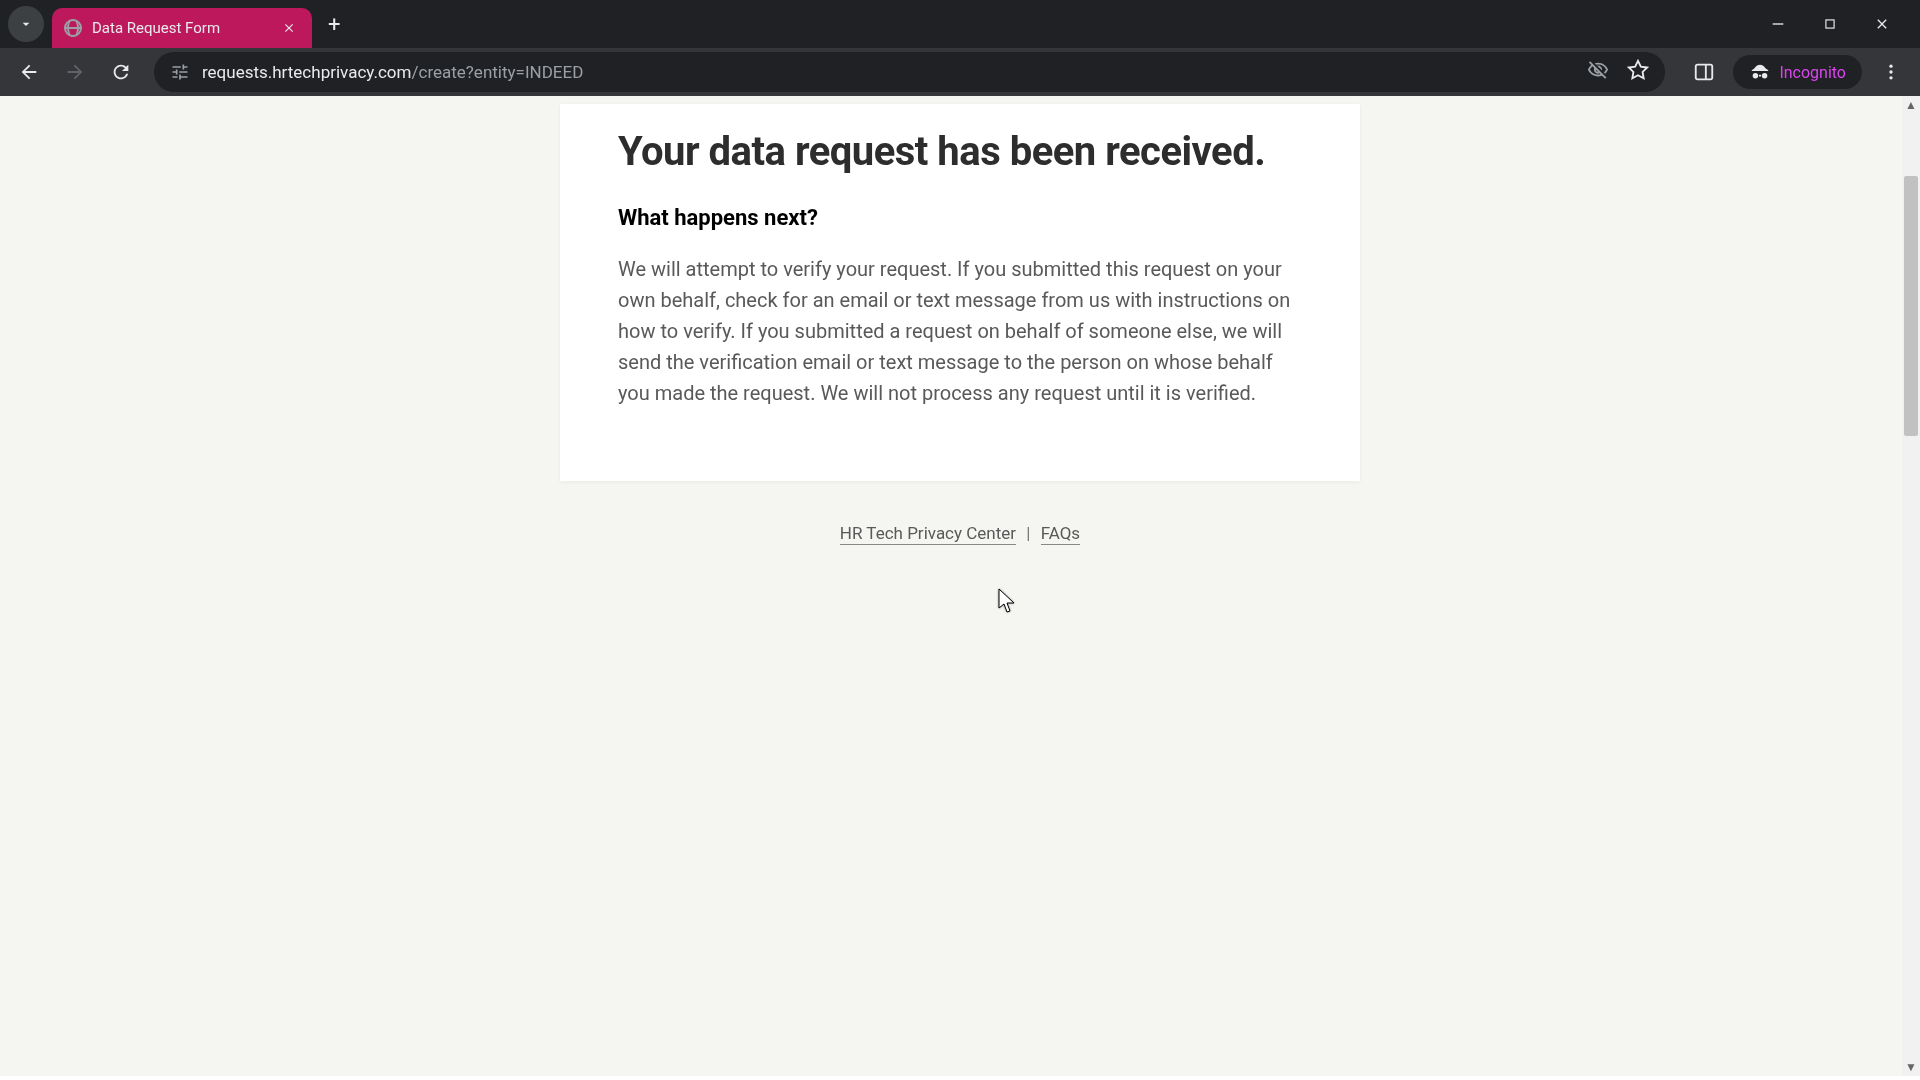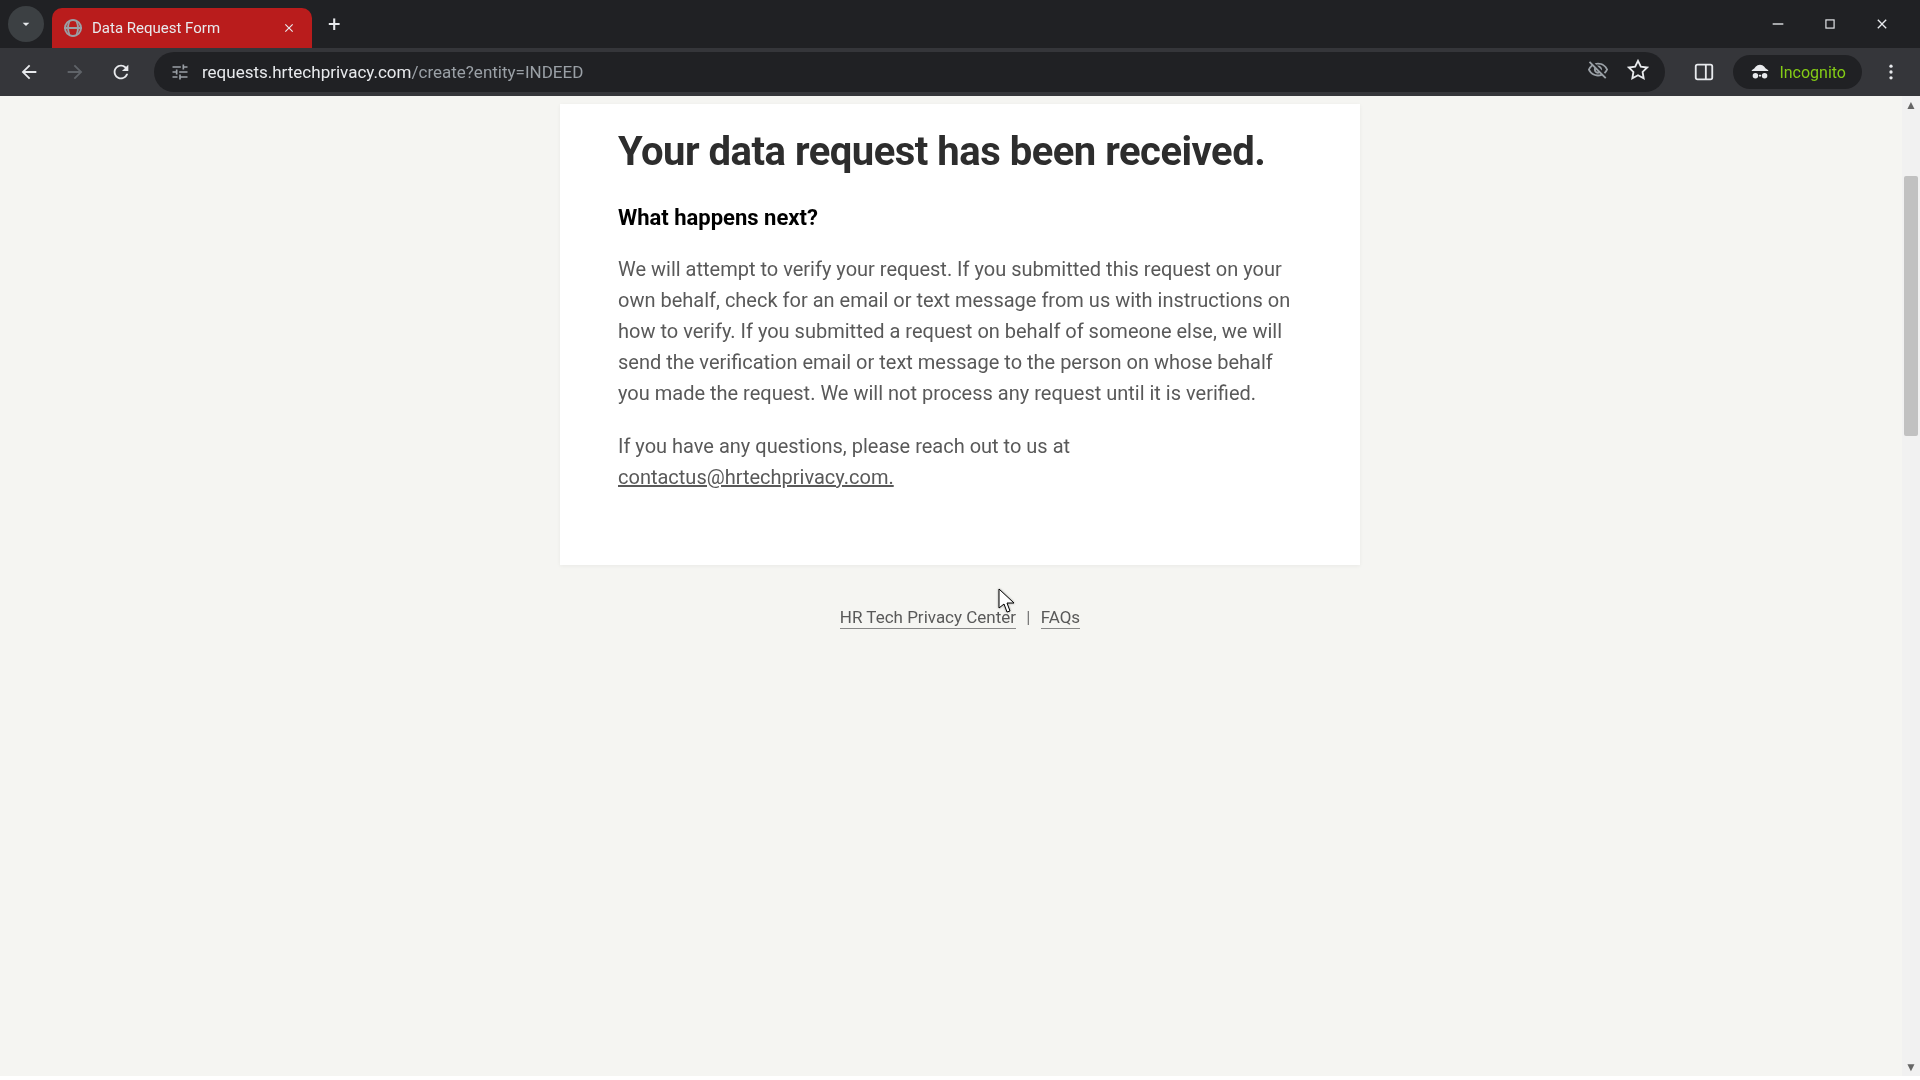--- a/index.html
+++ b/index.html
@@ -2,21 +2,21 @@
 <html><head>
 <meta charset="utf-8">
 <style>
   * { margin: 0; padding: 0; box-sizing: border-box; }
   html, body { width: 1920px; height: 1080px; overflow: hidden; font-family: -apple-system, BlinkMacSystemFont, "Segoe UI", Roboto, Arial, sans-serif; }
   
   
   .browser-chrome { background: #202124; width: 100%; }
   .tab-bar { display: flex; align-items: center; height: 48px; padding: 0 8px; gap: 4px; }
   .tab-dropdown { width: 36px; height: 36px; border-radius: 50%; background: #3c4043; display: flex; align-items: center; justify-content: center; margin-right: 4px; }
-  .tab { display: flex; align-items: center; background: #b91c1c; border-radius: 10px 10px 0 0; height: 40px; padding: 0 12px; min-width: 260px; gap: 10px; margin-top: 8px; }
+  .tab { display: flex; align-items: center; background: #be185d; border-radius: 10px 10px 0 0; height: 40px; padding: 0 12px; min-width: 260px; gap: 10px; margin-top: 8px; }
   .tab .favicon { width: 18px; height: 18px; border-radius: 50%; border: 2px solid #9aa0a6; flex-shrink: 0; position: relative; }
   .tab .favicon::before { content:""; position:absolute; left:-2px; right:-2px; top:50%; height:2px; background:#9aa0a6; transform:translateY(-50%);}
   .tab .favicon::after { content:""; position:absolute; top:-2px; bottom:-2px; left:50%; width:8px; border-left:2px solid #9aa0a6; border-right:2px solid #9aa0a6; border-radius:50%; transform:translateX(-50%);}
   .tab-title { color: #e8eaed; font-size: 15px; white-space: nowrap; overflow: hidden; text-overflow: ellipsis; flex: 1; }
   .tab-close { color: #e8eaed; font-size: 18px; padding: 2px 4px; }
   .new-tab { color: #e8eaed; font-size: 22px; padding: 0 12px; }
   .window-controls { margin-left: auto; display: flex; gap: 24px; padding-right: 16px; color: #e8eaed; }
   .win-btn { width: 28px; height: 28px; display:flex; align-items:center; justify-content:center; }
 
   .toolbar { display: flex; align-items: center; height: 48px; padding: 0 10px; gap: 8px; background: #35363a; justify-content: flex-end; }
@@ -24,21 +24,21 @@
   .nav-btn.disabled { color:#5f6368; }
   .nav-btn svg { width: 22px; height: 22px; }
   .address-bar { flex: 1; display:flex; align-items:center; background:#202124; border-radius: 24px; height: 40px; padding: 0 16px; gap: 12px; margin: 0 6px; }
   .site-info { display:flex; align-items:center; color:#9aa0a6; }
   .site-info svg { width:20px; height:20px; }
   .url { color:#e8eaed; font-size: 17px; flex:1; outline:none; white-space:nowrap; overflow:hidden; }
   .url .path { color:#9aa0a6; }
   .addr-icons { display:flex; gap:18px; color:#e8eaed; align-items:center; }
   .addr-icons svg { width:22px; height:22px; }
   .right-icons { display:flex; align-items:center; gap:10px; margin-left:6px; }
-  .incognito-badge { display:flex; align-items:center; gap:8px; background:#202124; color:#84cc16; border-radius:20px; padding:6px 16px; font-size:16px; }
+  .incognito-badge { display:flex; align-items:center; gap:8px; background:#202124; color:#d946ef; border-radius:20px; padding:6px 16px; font-size:16px; }
   .incognito-badge svg { width:22px; height:22px; }
   .menu-btn { width:38px; height:38px; display:flex; align-items:center; justify-content:center; color:#e8eaed; }
 
   
   .viewport { background:#f5f5f2; height: calc(1080px - 100px); position:relative; overflow:hidden; }
   .scrollbar-track { position:absolute; right:0; top:0; bottom:0; width:18px; background:#f1f1f1; }
   .scrollbar-thumb { position:absolute; right:2px; top:80px; width:14px; height:260px; background:#c1c1c1; border-radius:2px; }
   .scroll-arrow { position:absolute; right:0; width:18px; height:18px; display:flex; align-items:center; justify-content:center; color:#666; font-size:12px; background:#f1f1f1;}
   .scroll-arrow.up { top:0; }
   .scroll-arrow.down { bottom:0; }
@@ -150,23 +150,20 @@
         </div>
     </div>
   </div>
 </div>
 
 <div class="viewport">
   <div class="card">
     <h1 class="heading">Your data request has been received.</h1>
     <h2 class="subheading">What happens next?</h2>
     <p class="para">We will attempt to verify your request. If you submitted this request on your own behalf, check for an email or text message from us with instructions on how to verify. If you submitted a request on behalf of someone else, we will send the verification email or text message to the person on whose behalf you made the request. We will not process any request until it is verified.</p>
-    <p class="para">
-      <span>If you have any questions, please reach out to us at </span><a href="#">contactus@hrtechprivacy.com.</a>
-    </p>
   </div>
   <div class="footer-links">
     <a href="#">HR Tech Privacy Center</a>
     <span class="footer-sep">|</span>
     <a href="#">FAQs</a>
   </div>
 
   <div class="scrollbar-track">
     <div class="scroll-arrow up">▲</div>
     <div class="scrollbar-thumb"></div>

